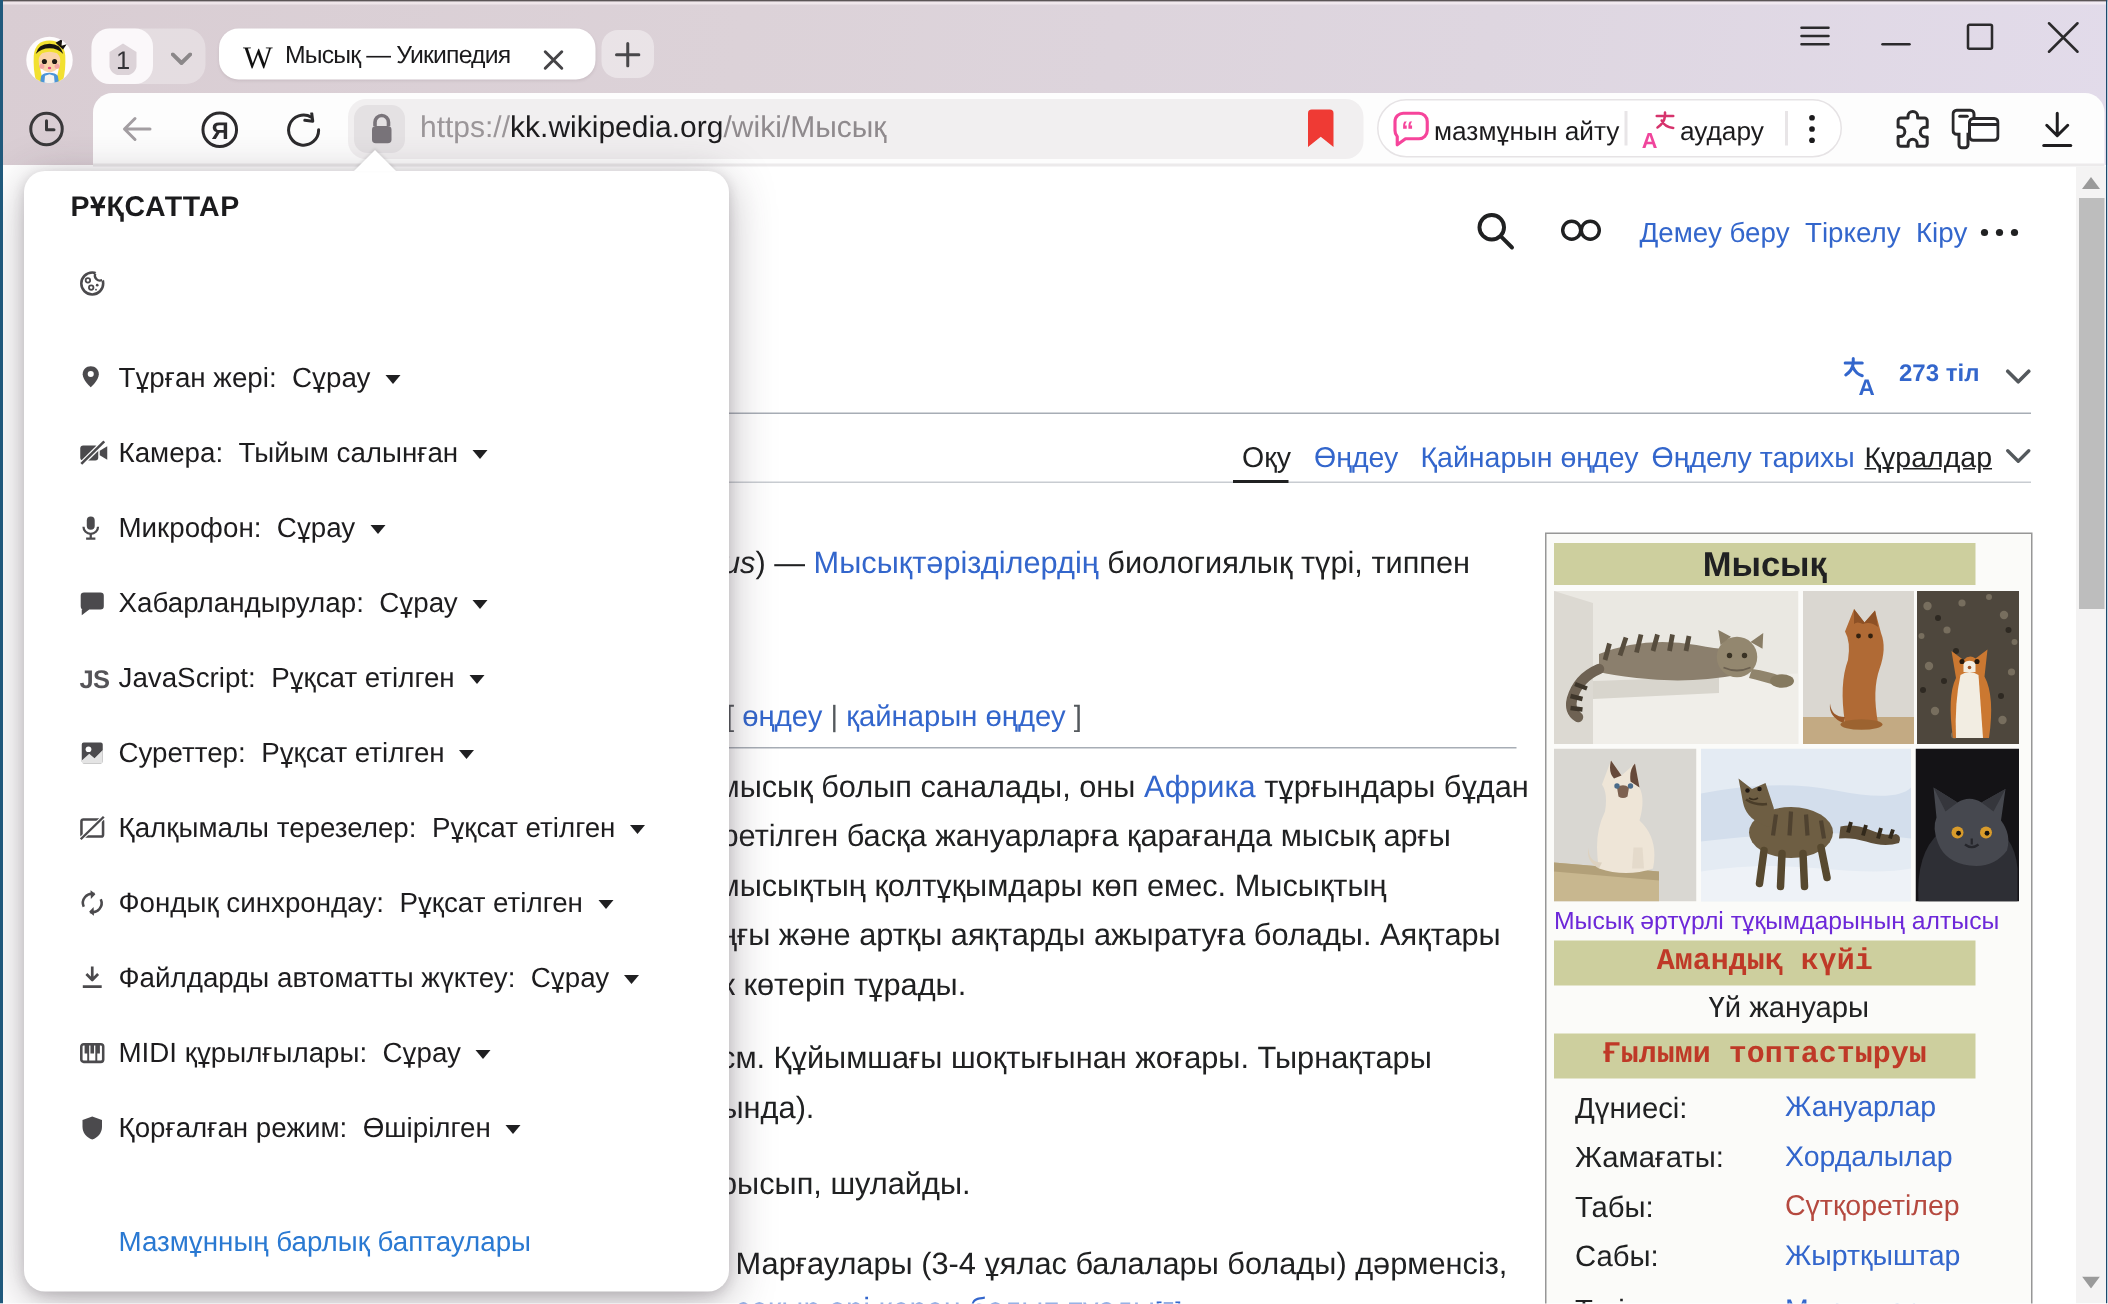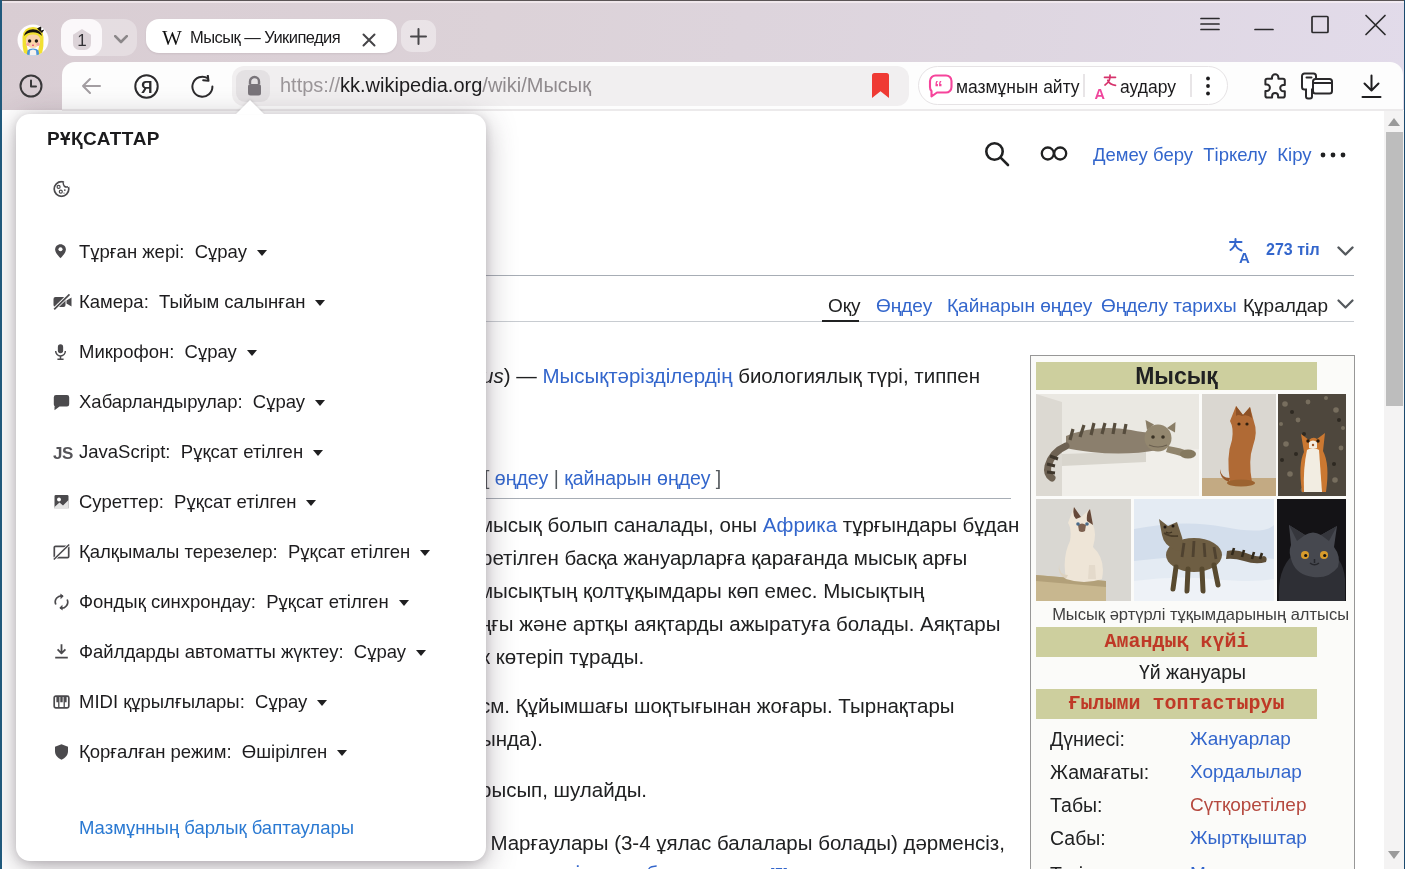--- a/index.html
+++ b/index.html
@@ -172,21 +172,21 @@
 </svg>
 <div class="abs" style="left:1266px;top:241px;font-size:16px;font-weight:bold;color:#3366cc;">273 тіл</div>
 <svg class="abs" style="left:1337px;top:246px" width="17" height="11" viewBox="0 0 17 11">
   <path d="M1.5 1.5 L8.5 8.5 L15.5 1.5" stroke="#54595d" stroke-width="2.4" fill="none" stroke-linecap="round" stroke-linejoin="round"></path>
 </svg>
 <div class="hr" style="left:470px;top:275px;width:884px;"></div>
 <div class="abs" style="left:828px;top:294.5px;font-size:19px;color:#202122;">Оқу</div>
 <div class="abs wlink" style="left:876px;top:294.5px;font-size:19px;">Өңдеу</div>
 <div class="abs wlink" style="left:947px;top:294.5px;font-size:19px;">Қайнарын өңдеу</div>
 <div class="abs wlink" style="left:1101px;top:294.5px;font-size:19px;">Өңделу тарихы</div>
-<div class="abs" style="left:1243px;top:294.5px;font-size:19px;color:#202122;">Құралдар</div>
+<div class="abs" style="left:1243px;top:294.5px;font-size:19px;color:#202122;text-decoration:underline;">Құралдар</div>
 <svg class="abs" style="left:1337px;top:299px" width="17" height="11" viewBox="0 0 17 11">
   <path d="M1.5 1.5 L8.5 8.5 L15.5 1.5" stroke="#54595d" stroke-width="2.2" fill="none" stroke-linecap="round" stroke-linejoin="round"></path>
 </svg>
 <div class="hr" style="left:470px;top:321px;width:884px;background:#c8ccd1;"></div>
 <div class="abs" style="left:822px;top:319.5px;width:37px;height:2.5px;background:#202122;"></div>
 
 <div class="abs" style="left:482px;top:363.5px;font-size:20.5px;color:#202122;white-space:nowrap;"><i>us</i>) — <span class="wlink">Мысықтәрізділердің</span> биологиялық түрі, типпен</div>
 <div class="abs" style="left:484px;top:466.5px;font-size:19.5px;color:#54595d;white-space:nowrap;">[ <span class="wlink">өңдеу</span> | <span class="wlink">қайнарын өңдеу</span> ]</div>
 <div class="hr" style="left:470px;top:498px;width:541px;"></div>
 <div class="abs" style="left:479px;top:513px;font-size:20.5px;color:#202122;white-space:nowrap;">мысық болып саналады, оны <span class="wlink">Африка</span> тұрғындары бұдан</div>
@@ -195,21 +195,21 @@
 <div class="abs" style="left:480px;top:612px;font-size:20.5px;color:#202122;white-space:nowrap;">ңғы және артқы аяқтарды ажыратуға болады. Аяқтары</div>
 <div class="abs" style="left:481px;top:645px;font-size:20.5px;color:#202122;white-space:nowrap;">к көтеріп тұрады.</div>
 <div class="abs" style="left:480px;top:694px;font-size:20.5px;color:#202122;white-space:nowrap;">см. Құйымшағы шоқтығынан жоғары. Тырнақтары</div>
 <div class="abs" style="left:481px;top:727px;font-size:20.5px;color:#202122;white-space:nowrap;">ында).</div>
 <div class="abs" style="left:480px;top:778px;font-size:20.5px;color:#202122;white-space:nowrap;">рысып, шулайды.</div>
 <div class="abs" style="left:479px;top:830.5px;font-size:20.5px;color:#202122;white-space:nowrap;">. Марғаулары (3-4 ұялас балалары болады) дәрменсіз,</div>
 <div class="abs" style="left:490px;top:861px;font-size:20.5px;white-space:nowrap;"><span class="wlink" style="text-decoration:underline;">соқыр әрі керең болып туады</span><span style="font-size:16px;color:#3366cc;">[5]</span></div>
 
 <div id="infobox">
   <div class="olive" style="top:6px;height:28px;font-size:23px;font-weight:bold;color:#202122;line-height:28px;">Мысық</div>
-  <div class="abs" style="left:5px;top:249px;width:313px;text-align:right;font-size:16.5px;color:#404040;white-space:nowrap;">Мысық әртүрлі тұқымдарының алтысы</div>
+  <div class="abs" style="left:5px;top:249px;width:313px;text-align:left;font-size:16.5px;color:#6d28d9;white-space:nowrap;">Мысық әртүрлі тұқымдарының алтысы</div>
   <div class="olive ib-red" style="top:271px;height:30px;font-size:20px;line-height:30px;">Амандық күйі</div>
   <div class="abs" style="left:5px;top:305px;width:313px;text-align:center;font-size:19.5px;color:#202122;">Үй жануары</div>
   <div class="olive ib-red" style="top:333px;height:30px;font-size:20px;line-height:30px;">Ғылыми топтастыруы</div>
   <div class="abs" style="left:19px;top:371.5px;font-size:19.5px;color:#202122;">Дүниесі:</div>
   <div class="abs wlink" style="left:159px;top:371.5px;font-size:19px;">Жануарлар</div>
   <div class="abs" style="left:19px;top:404.5px;font-size:19.5px;color:#202122;">Жамағаты:</div>
   <div class="abs wlink" style="left:159px;top:404.5px;font-size:19px;">Хордалылар</div>
   <div class="abs" style="left:19px;top:437.5px;font-size:19.5px;color:#202122;">Табы:</div>
   <div class="abs" style="left:159px;top:437.5px;font-size:19px;color:#b5493f;">Сүтқоретілер</div>
   <div class="abs" style="left:19px;top:470.5px;font-size:19.5px;color:#202122;">Сабы:</div>

